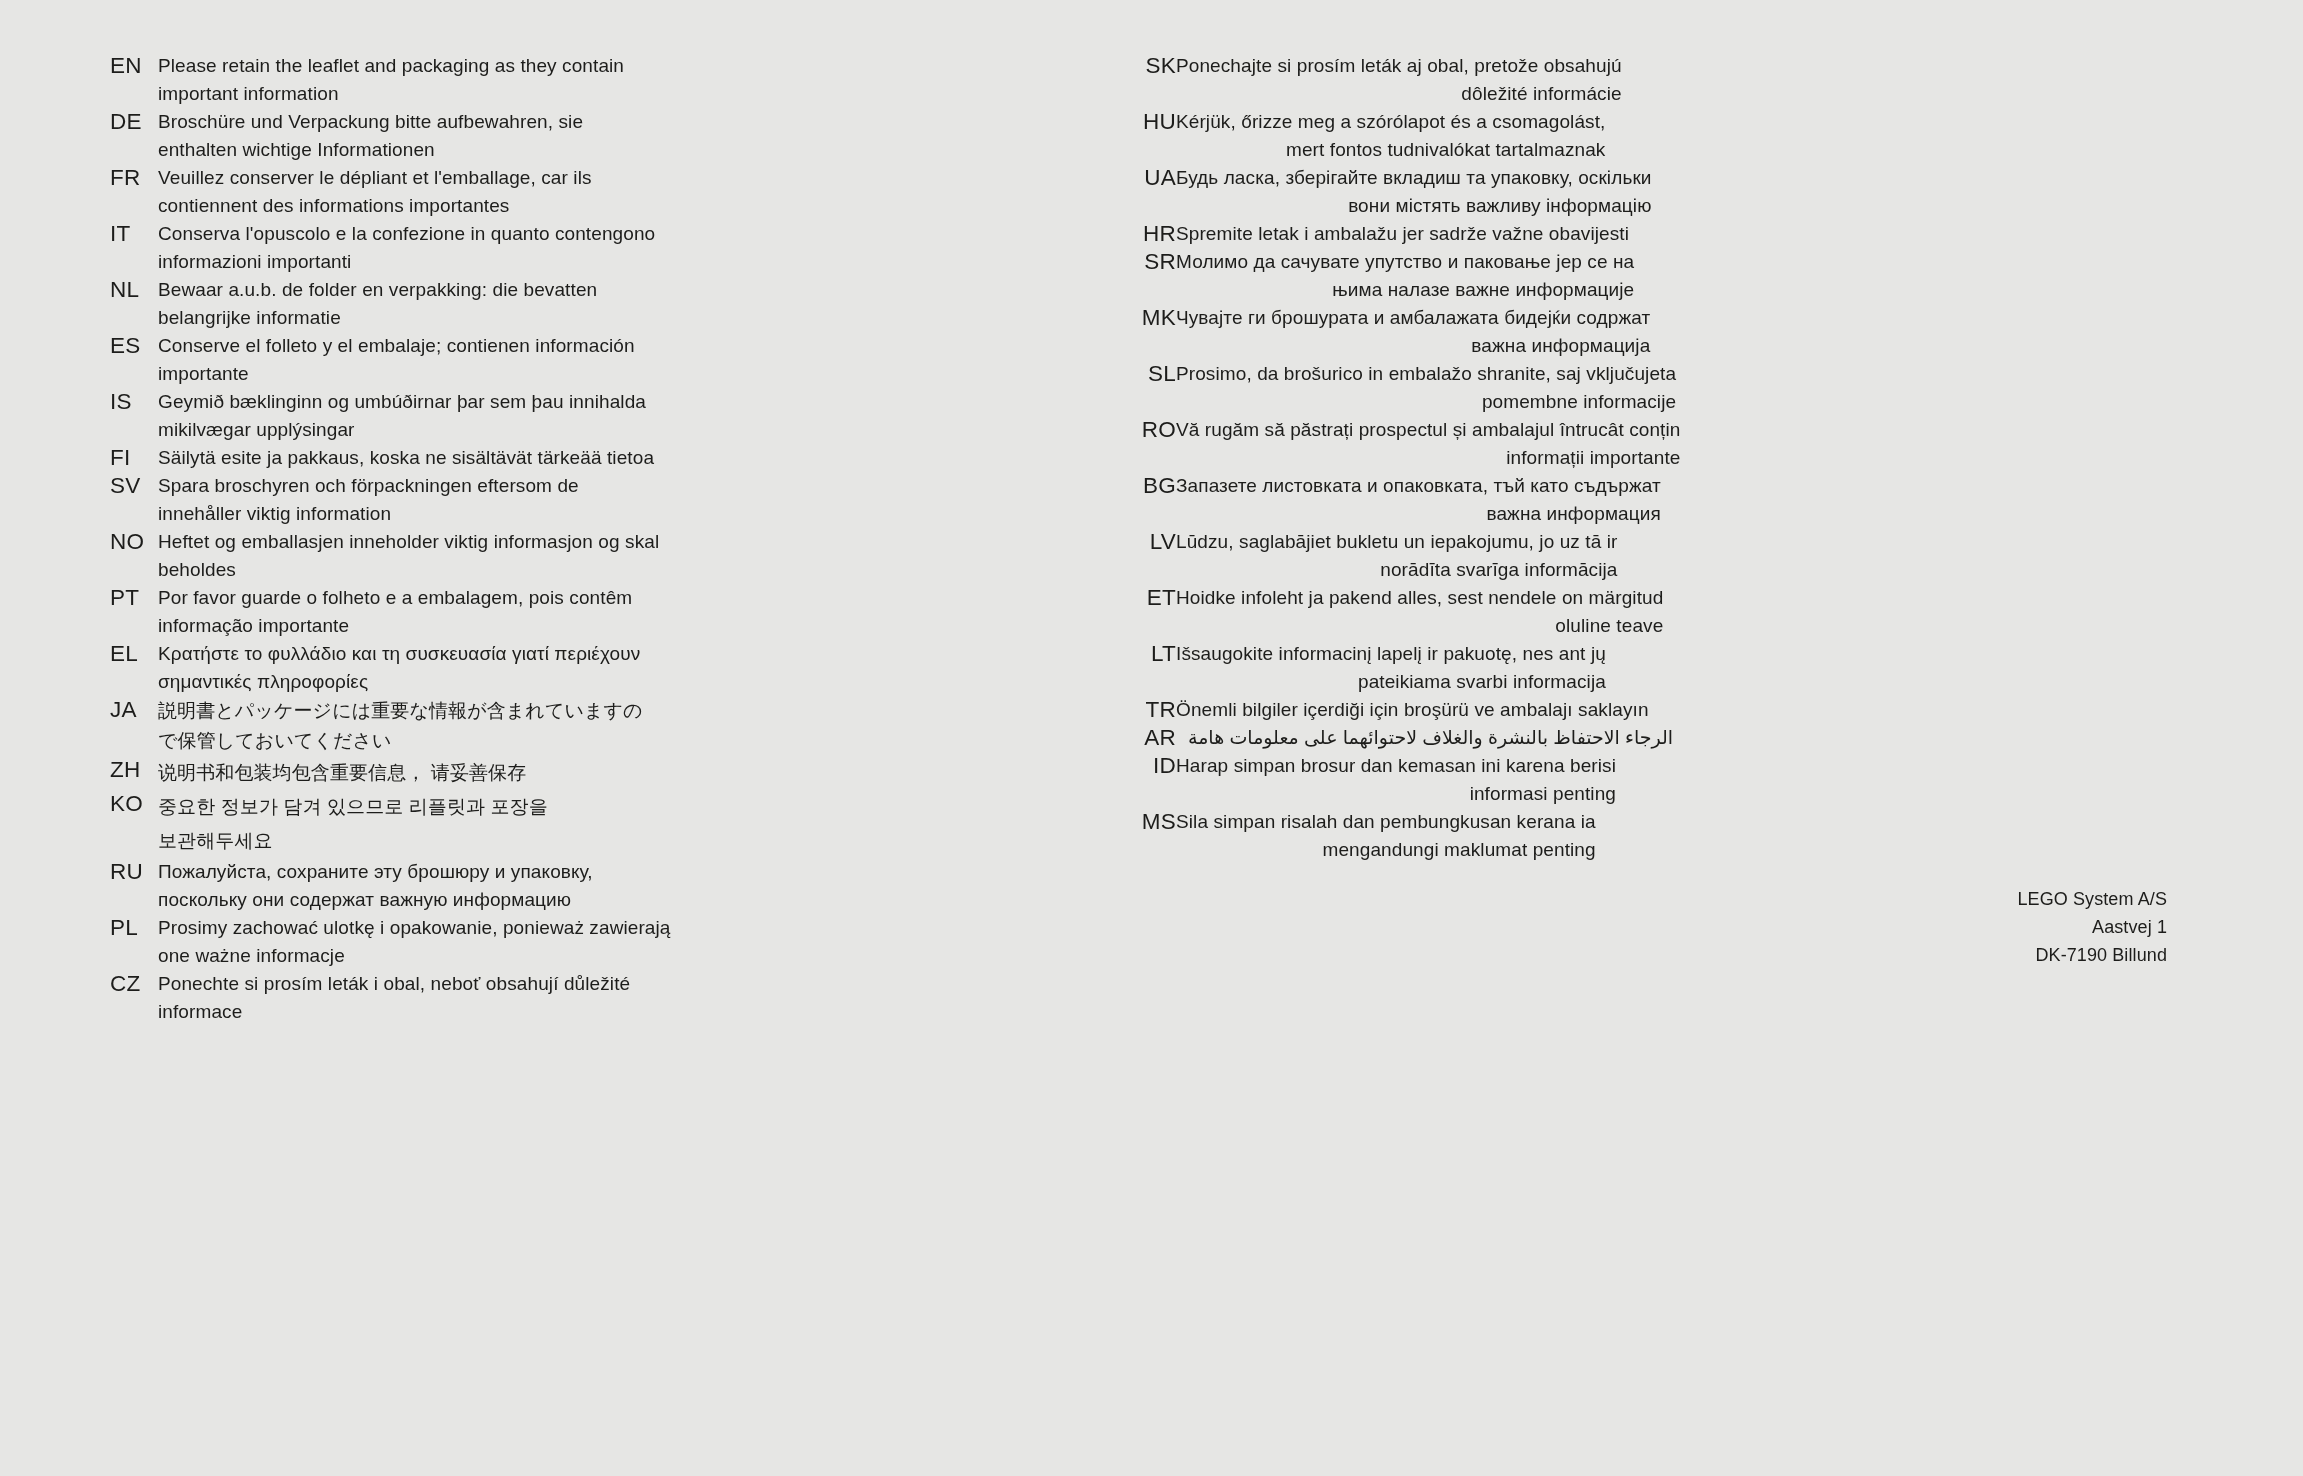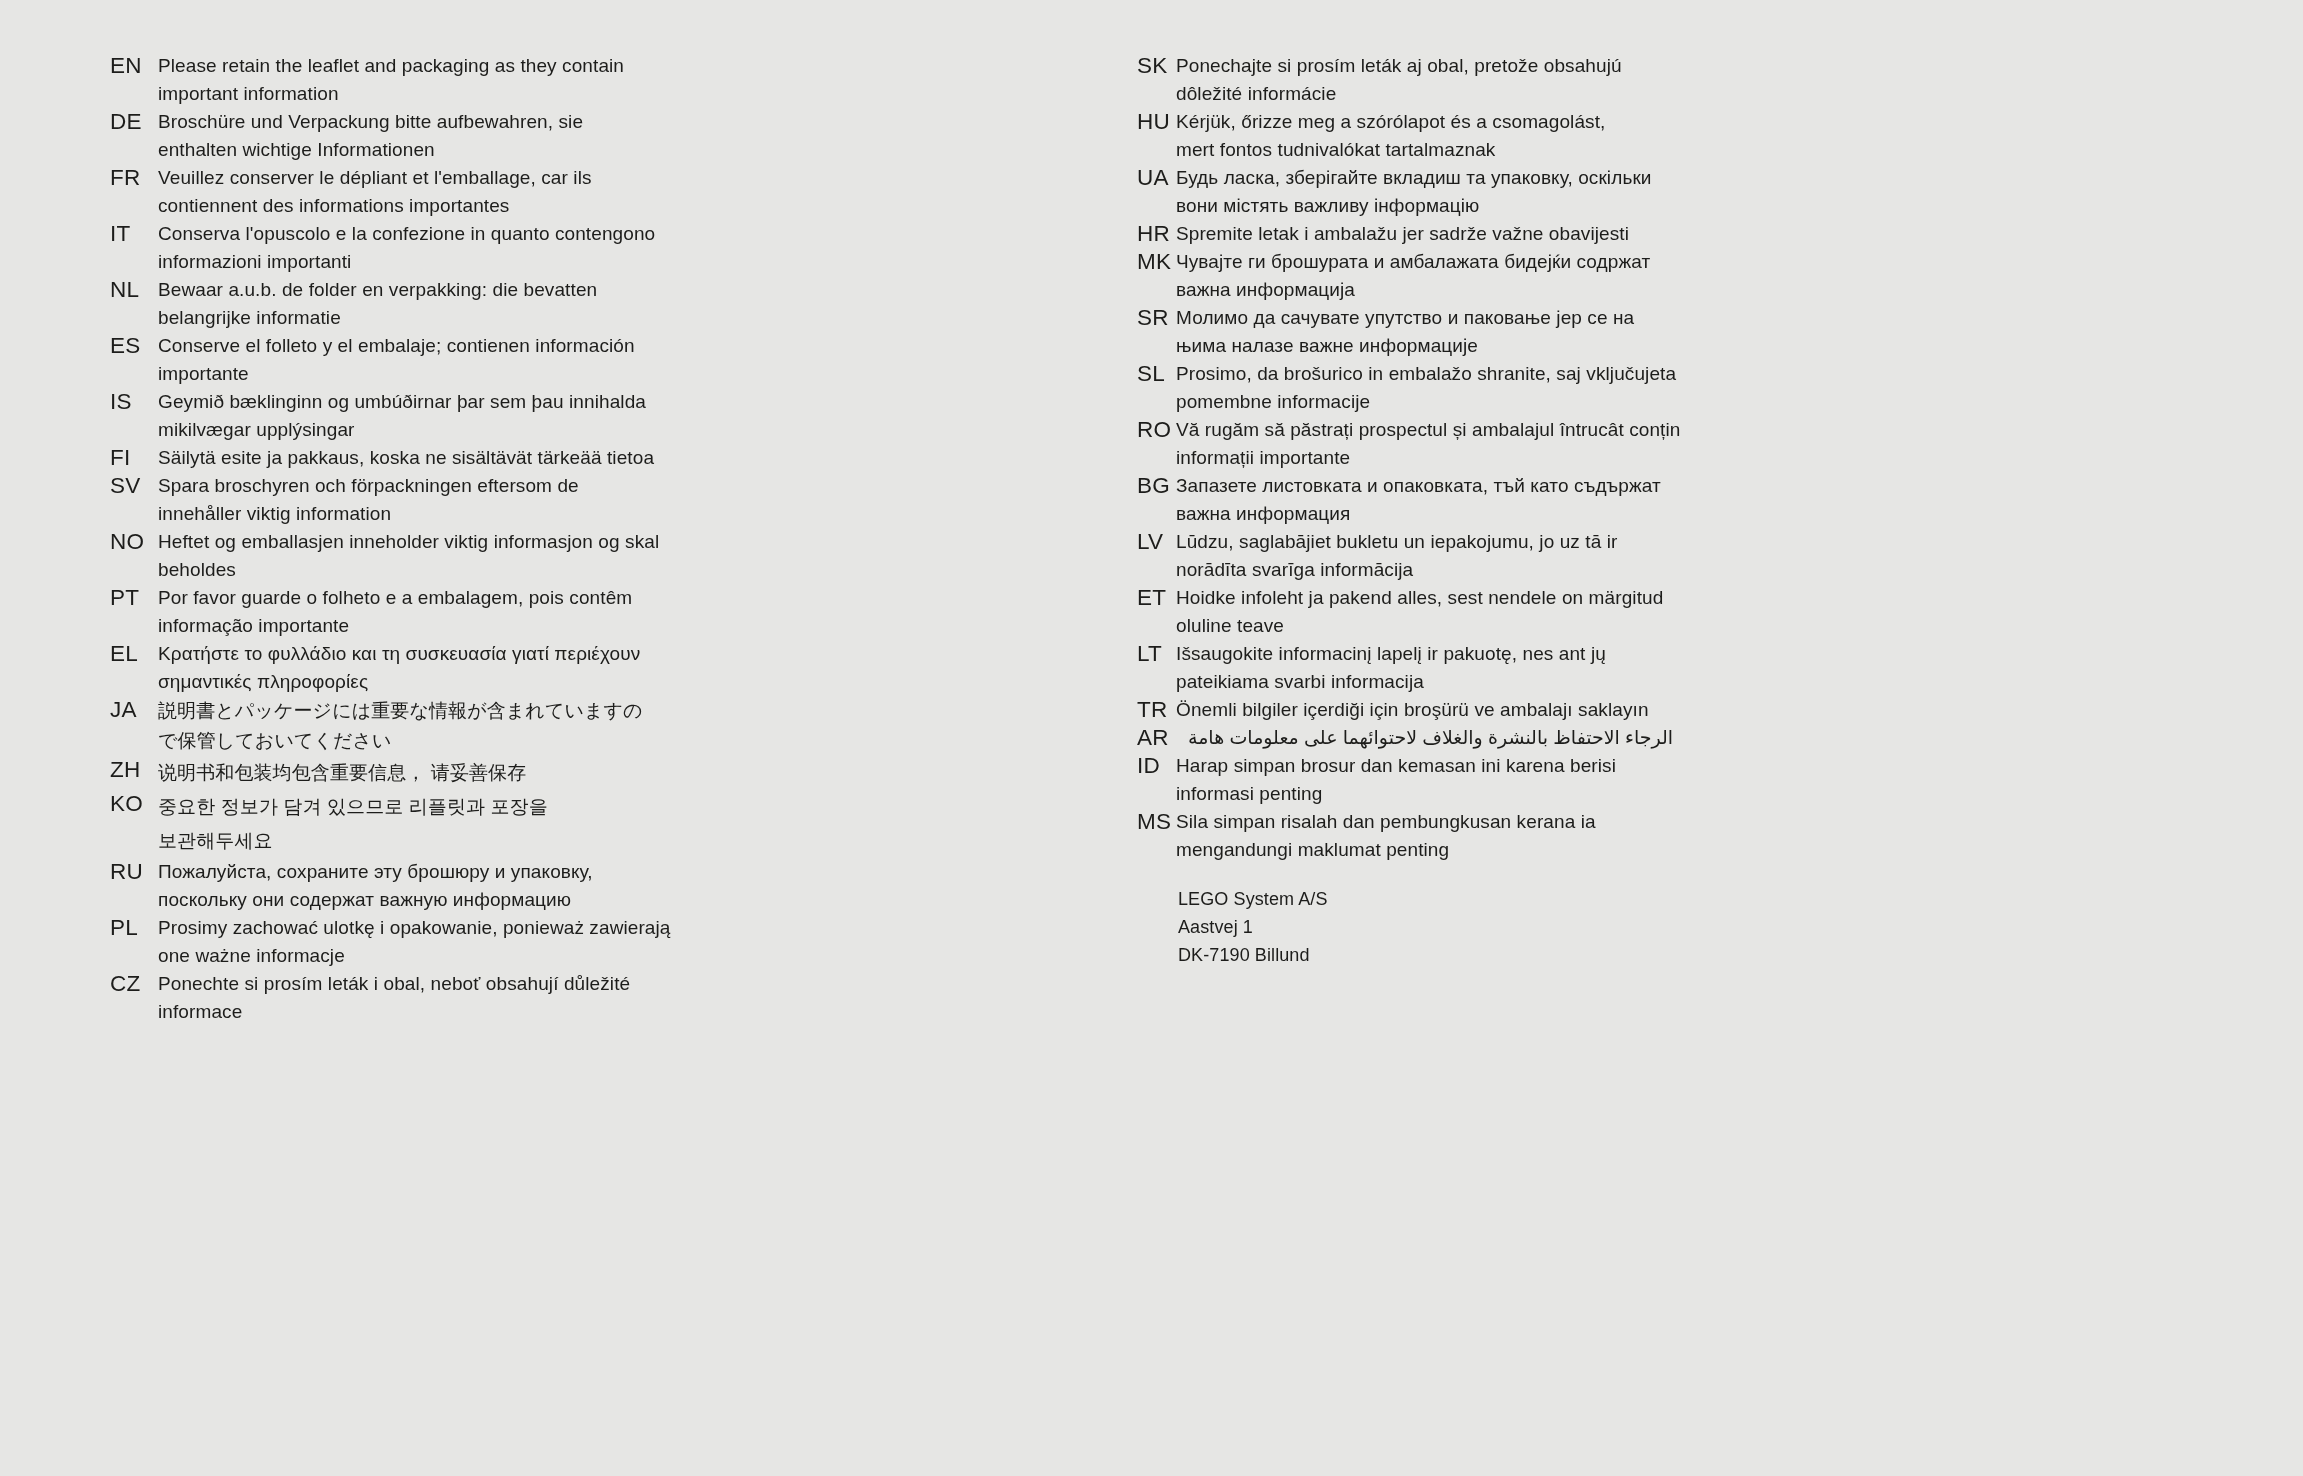--- a/index.html
+++ b/index.html
@@ -11,21 +11,21 @@
     overflow: hidden;
   }
   .page {
     position: relative;
     width: 2303px;
     height: 1476px;
     overflow: hidden;
   }
   .col { position: absolute; top: 52px; }
   .col-left  { left: 110px;  width: 980px; }
-  .col-right { left: 1137px; width: 1030px; }
+  .col-right { left: 1137px; width: 1030px; text-align: right; }
   .row { display: flex; align-items: flex-start; }
   .code {
     flex: 0 0 48px;
     font-size: 22.5px;
     line-height: 28px;
     letter-spacing: 0.2px;
   }
   .col-right .code { flex: 0 0 39px; }
   .text {
     font-size: 19px;
@@ -158,29 +158,29 @@
   </div>
         <div class="row" data-code="UA">
     <span class="code">UA</span>
     <span class="text">Будь ласка, зберігайте вкладиш та упаковку, оскільки
 вони містять важливу інформацію</span>
   </div>
         <div class="row" data-code="HR">
     <span class="code">HR</span>
     <span class="text">Spremite letak i ambalažu jer sadrže važne obavijesti</span>
   </div>
+        <div class="row" data-code="SR">
+    <span class="code">SR</span>
+    <span class="text">Молимо да сачувате упутство и паковање јер се на
+њима налазе важне информације</span>
+  </div>
         <div class="row" data-code="MK">
     <span class="code">MK</span>
     <span class="text">Чувајте ги брошурата и амбалажата бидејќи содржат
 важна информација</span>
-  </div>
-        <div class="row" data-code="SR">
-    <span class="code">SR</span>
-    <span class="text">Молимо да сачувате упутство и паковање јер се на
-њима налазе важне информације</span>
   </div>
         <div class="row" data-code="SL">
     <span class="code">SL</span>
     <span class="text">Prosimo, da brošurico in embalažo shranite, saj vključujeta
 pomembne informacije</span>
   </div>
         <div class="row" data-code="RO">
     <span class="code">RO</span>
     <span class="text">Vă rugăm să păstrați prospectul și ambalajul întrucât conțin
 informații importante</span>

